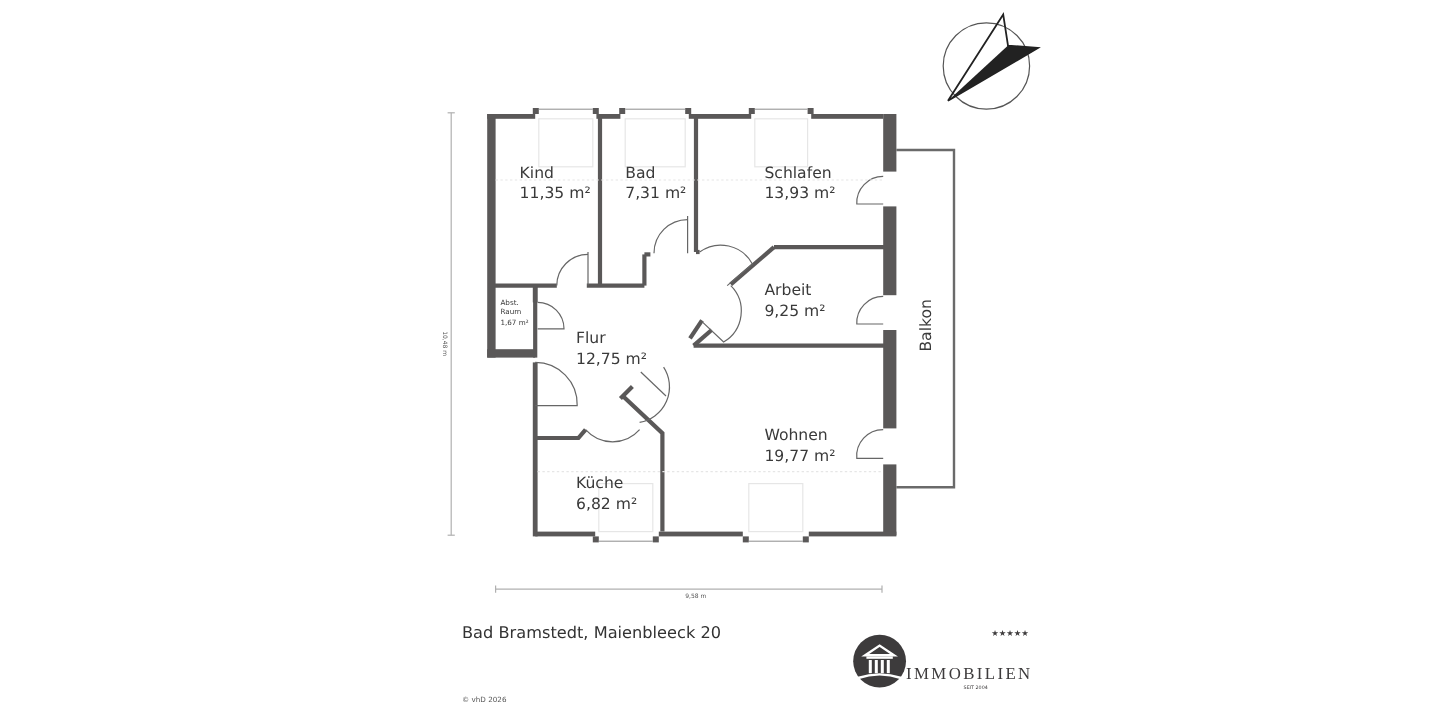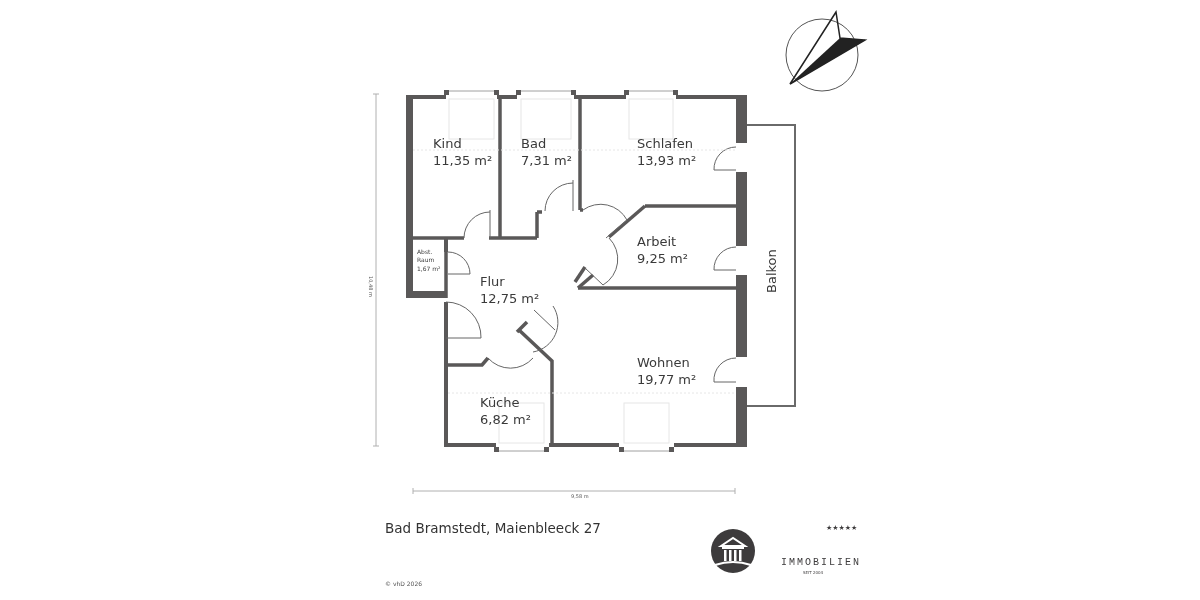--- a/index.html
+++ b/index.html
@@ -6,21 +6,21 @@
   body { width:1200px; height:600px; position:relative; overflow:hidden; font-family:"DejaVu Sans", sans-serif; color:#3a3a3a; }
   svg { position:absolute; left:0; top:0; }
   .room-label { font-family:"DejaVu Sans", sans-serif; font-size:13px; fill:#3a3a3a; }
   .small-label { font-family:"DejaVu Sans", sans-serif; font-size:6px; fill:#3a3a3a; }
   .dim-label { font-family:"DejaVu Sans", sans-serif; font-size:5px; fill:#555; }
   .caption { position:absolute; left:385px; top:519px; font-size:13.5px; line-height:19px; color:#333; font-family:"DejaVu Sans", sans-serif; }
   .copyright { position:absolute; left:385px; top:580px; font-size:6px; color:#555; font-family:"DejaVu Sans", sans-serif; }
   .logo { position:absolute; left:711px; top:527px; width:150px; height:50px; }
   .logo-circle { position:absolute; left:0; top:2px; width:44px; height:44px; border-radius:50%; background:#3d3b3c; }
   .logo-kipper { position:absolute; left:52px; top:2px; font-size:28px; font-weight:bold; color:#3d3b3c; letter-spacing:0px; font-family:"DejaVu Sans", sans-serif; line-height:28px; }
-  .logo-immo { position:absolute; left:70px; top:30px; font-size:10px; color:#3d3b3c; letter-spacing:2px; font-family:Liberation Mono, monospace; line-height:12px; }
+  .logo-immo { position:absolute; left:44px; top:30px; font-size:14px; color:#3d3b3c; letter-spacing:2px; font-family:Liberation Serif, serif; line-height:12px; }
   .logo-stars { position:absolute; left:115px; top:-3px; font-size:7px; color:#3d3b3c; letter-spacing:0px; }
   .logo-since { position:absolute; left:92px; top:43px; font-size:4px; color:#3d3b3c; }
 </style>
 </head>
 <body>
 
 <svg width="1200" height="600" viewBox="0 0 1200 600">
 
   <g>
     <circle cx="822" cy="55" r="36" fill="none" stroke="#555" stroke-width="1"></circle>
@@ -160,21 +160,21 @@
     <text class="room-label" x="637" y="384">19,77 m²</text>
     <text class="room-label" x="480" y="407">Küche</text>
     <text class="room-label" x="480" y="424">6,82 m²</text>
     <text class="room-label" x="0" y="0" transform="translate(776,293) rotate(-90)">Balkon</text>
     <text class="dim-label" x="0" y="0" transform="translate(369,290) rotate(90) translate(-14,0)">10,48 m</text>
     <text class="dim-label" x="571" y="498">9,58 m</text>
   </g>
 </svg>
 
 <div class="caption">
-  <div>Bad Bramstedt, Maienbleeck 27</div>
+  <div>Bad Bramstedt, Maienbleeck 20</div>
 </div>
 <div class="copyright">© vhD 2026</div>
 
 <div class="logo">
   <div class="logo-circle">
     <svg width="44" height="44" viewBox="0 0 44 44">
       <polygon points="10,17 22,9 34,17" fill="none" stroke="#fff" stroke-width="2"></polygon>
       <rect x="11" y="18" width="22" height="2" fill="#fff"></rect>
       <rect x="13" y="21" width="2.5" height="11" fill="#fff"></rect>
       <rect x="18" y="21" width="2.5" height="11" fill="#fff"></rect>

